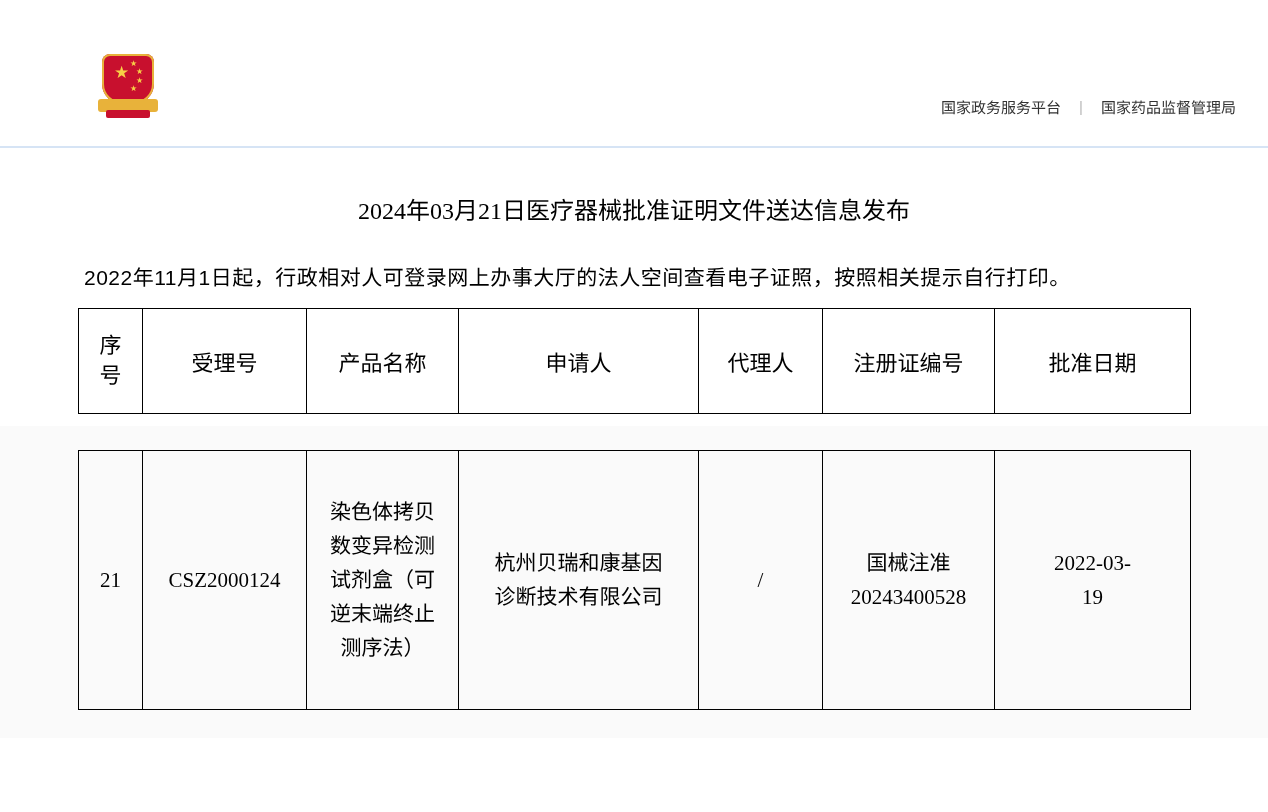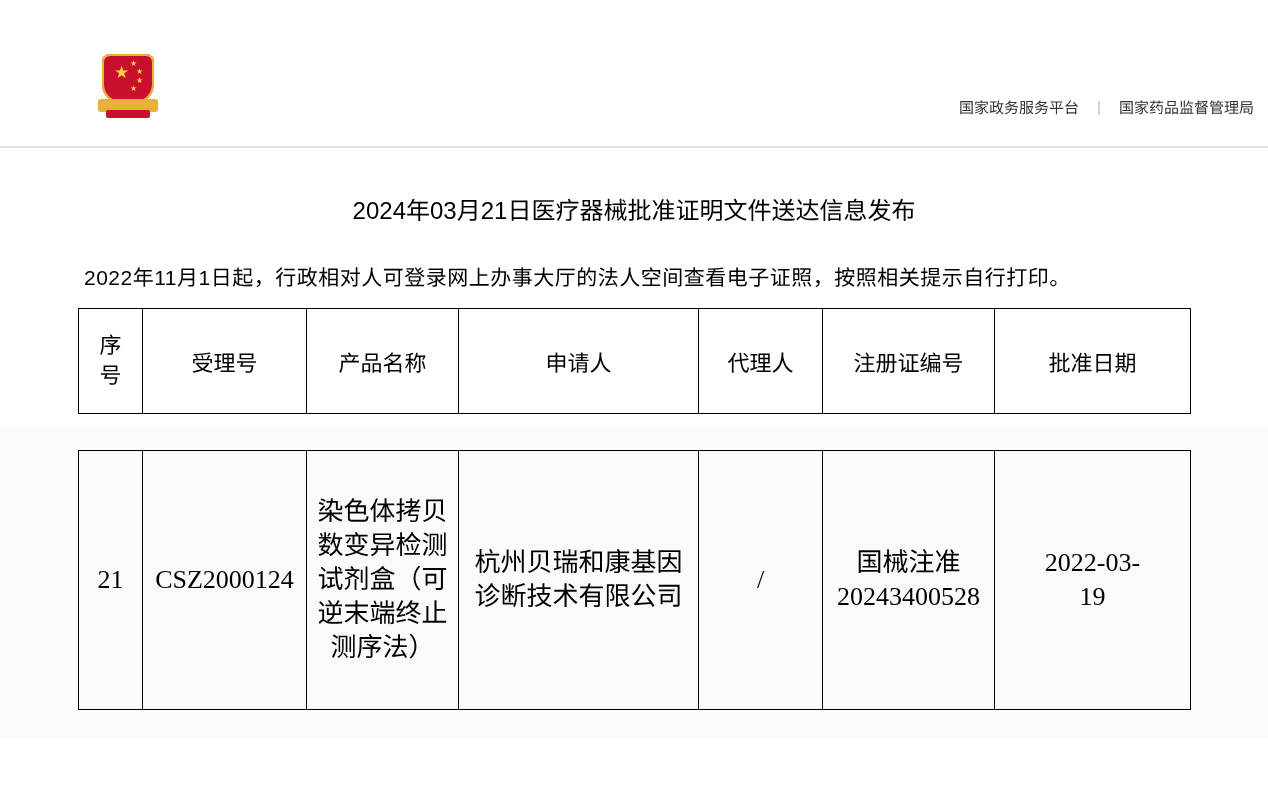--- a/index.html
+++ b/index.html
@@ -103,21 +103,21 @@
     line-height: 38px;
     font-weight: bold;
     white-space: nowrap;
     font-family: "Liberation Serif", "DejaVu Serif", serif;
   }
   .brand-main .part-a { color: #c8102e; }
   .brand-main .part-b { color: #1a3f8f; }
 
   .header-links {
     position: absolute;
-    right: 14px;
+    right: 32px;
     top: 96px;
     font-size: 15px;
     color: #333;
     display: flex;
     align-items: center;
     gap: 18px;
   }
   .header-links .sep { color: #b9b9b9; }
   .header-links a {
     color: #333;
@@ -125,21 +125,21 @@
   }
 
   
   .doc-title {
     margin: 0;
     padding-top: 46px;
     text-align: center;
     font-size: 24px;
     font-weight: normal;
     line-height: 34px;
-    font-family: Liberation Sans, sans-serif;
+    font-family: Liberation Serif, serif;
   }
   .doc-note {
     margin: 0;
     padding: 34px 76px 0 84px;
     font-size: 21px;
     line-height: 32px;
     letter-spacing: 0.5px;
   }
 
   
@@ -148,21 +148,21 @@
   }
   table.grid {
     border-collapse: collapse;
     width: 1112px;
     table-layout: fixed;
   }
   table.grid th, table.grid td {
     border: 1px solid #000;
     text-align: center;
     vertical-align: middle;
-    font-size: 26px;
+    font-size: 21px;
     font-family: "Liberation Serif", "DejaVu Serif", serif;
     padding: 4px 2px;
   }
   table.grid th {
     font-weight: normal;
     height: 96px;
     font-size: 22px;
   }
   .col-idx { width: 64px; }
   .col-accept { width: 164px; }

